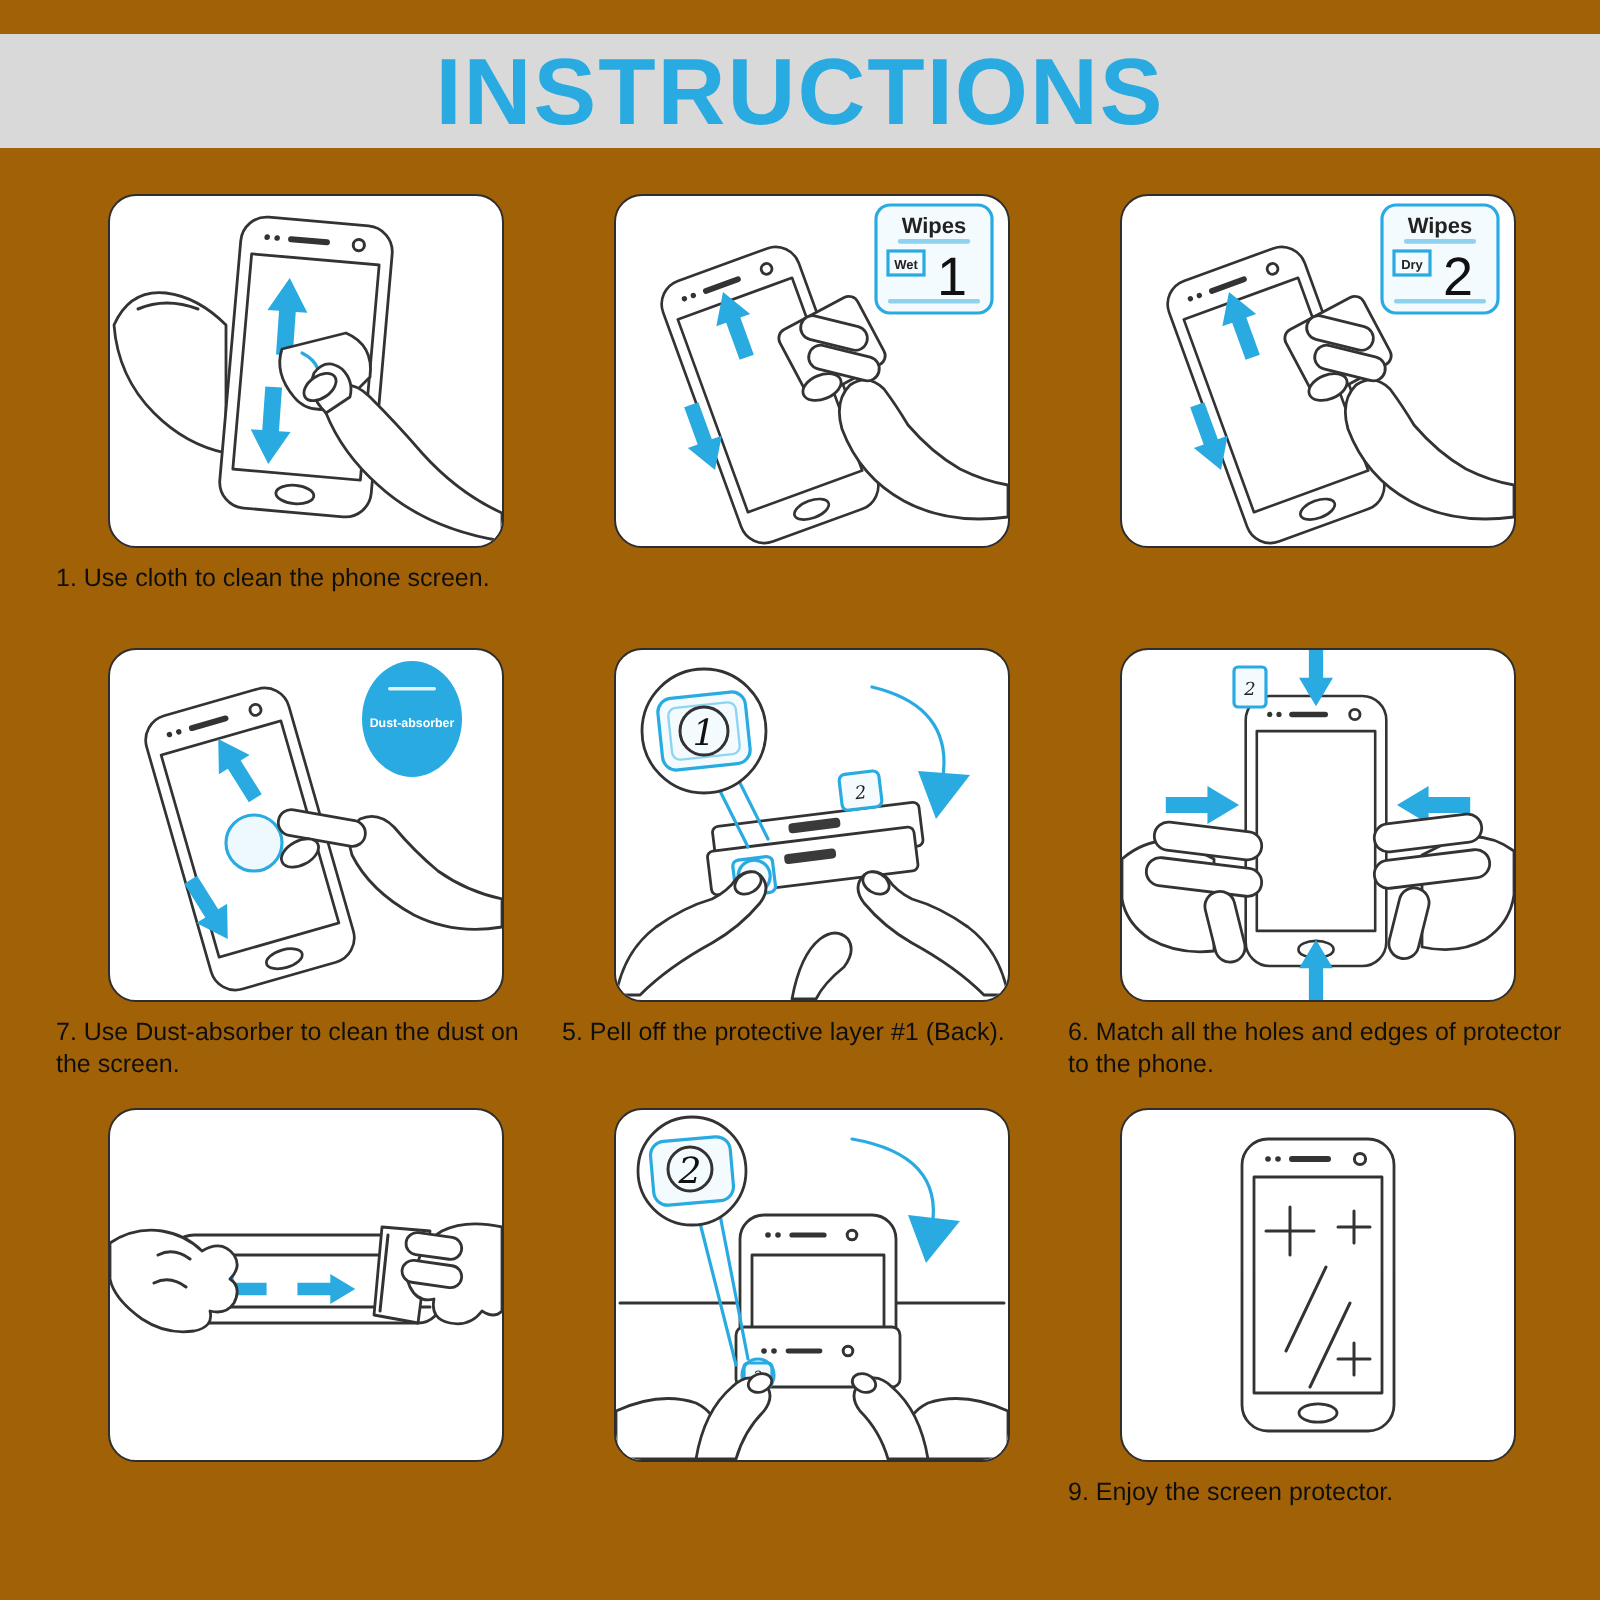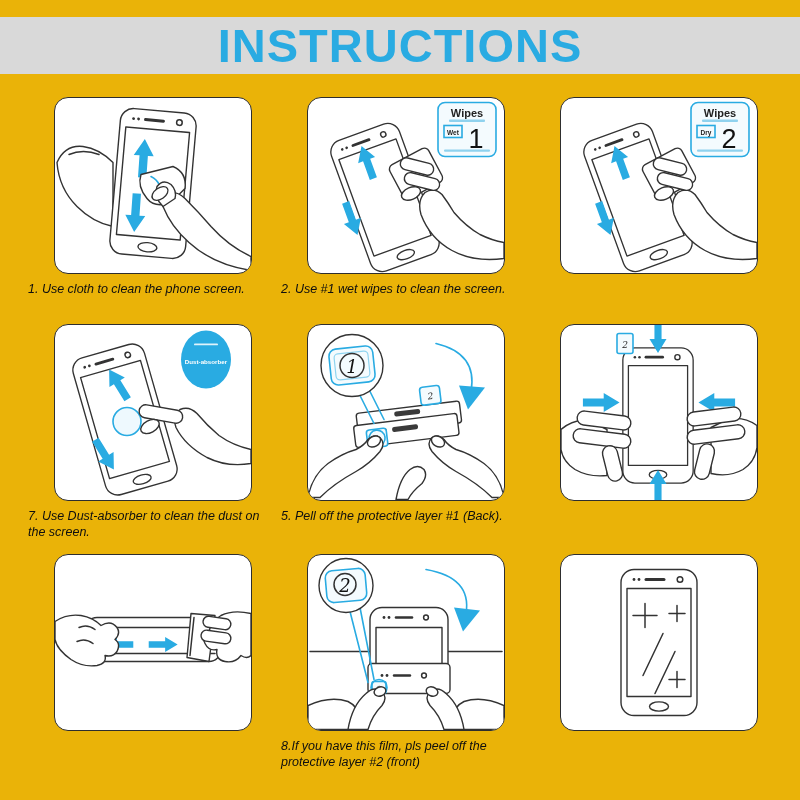--- a/index.html
+++ b/index.html
@@ -1,27 +1,27 @@
 <!DOCTYPE html>
 <html><head>
 <meta charset="utf-8">
 <style>
   html,body{margin:0;padding:0;background:#fff;}
-  .page{position:relative;width:800px;height:800px;background:#eab308;overflow:hidden;
+  .page{position:relative;width:800px;height:800px;background:#a16207;overflow:hidden;
         font-family:"Liberation Sans",sans-serif;}
   .banner{position:absolute;left:0;top:17px;width:800px;height:57px;background:#d9d9d9;
           display:flex;align-items:center;justify-content:center;}
   .banner h1{margin:0;font-size:47px;font-weight:bold;color:#29abe2;letter-spacing:1px;}
   .panel{position:absolute;width:252px;}
   .c0{left:26px}.c1{left:279px}.c2{left:532px}
   .r0{top:97px}.r1{top:324px}.r2{top:554px}
   .box{margin-left:28px;width:198px;height:177px;border:1.6px solid #2e2e2e;border-radius:14px;
        background:#fff;box-sizing:border-box;overflow:hidden;}
   .box svg{display:block;width:100%;height:100%;}
-  .caption{margin:7px 0 0 2px;width:248px;font-size:12.5px;line-height:1.3;color:#0f0f0f;font-style:italic;}
+  .caption{margin:7px 0 0 2px;width:248px;font-size:12.5px;line-height:1.3;color:#0f0f0f;}
   
   .st{stroke:#333;stroke-width:1.5;fill:none;stroke-linecap:round;stroke-linejoin:round;}
   .wh{fill:#fff;stroke:#333;stroke-width:1.4;stroke-linejoin:round;stroke-linecap:round;}
   .cy{fill:#29abe2;}
   .cyl{stroke:#29abe2;fill:none;stroke-width:1.6;stroke-linecap:round;}
   .cyf{fill:#f4fbfe;stroke:#29abe2;stroke-width:1.6;}
   .bar{fill:#8fd2ee;}
   svg text{text-anchor:middle;font-family:"Liberation Sans",sans-serif;}
   .t-wipes{font-size:11px;font-weight:bold;fill:#222;}
   .t-type{font-size:6.5px;font-weight:bold;fill:#222;}
@@ -102,21 +102,20 @@
           <rect class="cyf" x="130" y="4" width="58" height="54" rx="7" fill="#fff"></rect>
           <text class="t-wipes" x="159" y="18">Wipes</text>
           <rect class="bar" x="141" y="21" width="36" height="2.4" rx="1"></rect>
           <rect class="cyf" x="136" y="27" width="18" height="12" fill="#fff" stroke-width="1.2"></rect>
           <text class="t-type" x="145" y="36">Wet</text>
           <text class="t-num" x="168" y="49">1</text>
           <rect class="bar" x="136" y="51" width="46" height="2.2" rx="1"></rect>
         </g>
       </svg>
     </div>
-    <p class="caption">2. Use #1 wet wipes to clean the screen.</p>
   </div>
 
   <div class="panel c2 r0">
     <div class="box">
       <svg viewBox="0 0 196 174">
         <g transform="rotate(-20 77 99)">
             <use href="#phv" x="39" y="27" width="76" height="144"></use>
           </g>
         <g transform="rotate(-20 59.5 64)">
             <use href="#arw" x="50" y="46" width="19" height="36" class="cy"></use>
@@ -225,20 +224,21 @@
             <use href="#arw" x="146" y="58" width="20" height="38" class="cy"></use>
           </g>
         <rect class="wh" x="16" y="88" width="54" height="14" rx="7" transform="rotate(7 43 95)"></rect>
         <rect class="wh" x="12" y="106" width="58" height="14" rx="7" transform="rotate(7 41 113)"></rect>
         <rect class="wh" x="44" y="120" width="15" height="36" rx="7.5" transform="rotate(-14 51 138)"></rect>
         <rect class="wh" x="126" y="84" width="54" height="14" rx="7" transform="rotate(-7 153 91)"></rect>
         <rect class="wh" x="126" y="102" width="58" height="14" rx="7" transform="rotate(-7 155 109)"></rect>
         <rect class="wh" x="136" y="118" width="15" height="36" rx="7.5" transform="rotate(14 143 136)"></rect>
       </svg>
     </div>
+    <p class="caption">6. Match all the holes and edges of protector to the phone.</p>
   </div>
 
   <div class="panel c0 r2">
     <div class="box">
       <svg viewBox="0 0 196 174">
         <rect class="wh" x="30" y="62" width="136" height="44" rx="12" stroke-width="2"></rect>
         <path class="st" stroke-width="1.2" d="M36 72 L160 72 M36 98 L160 98"></path>
         <g transform="rotate(-90 64 89)">
             <use href="#arw" x="56" y="74" width="16" height="30" class="cy"></use>
           </g>
@@ -290,26 +290,26 @@
         <path class="cyl" stroke-width="7" d="M118 14 Q164 22 158 58"></path>
         <polygon class="cy" points="146,52 172,55 155,76"></polygon>
         <path class="wh" d="M0 150 Q22 140 40 146 Q52 152 50 164 L46 174 L0 174 Z"></path>
         <path class="wh" d="M40 174 Q44 150 58 138 Q66 130 74 136 Q80 142 74 150 Q64 160 60 174 Z"></path>
         <ellipse class="wh" cx="72" cy="136" rx="6" ry="4.5" transform="rotate(-20 72 136)"></ellipse>
         <path class="wh" d="M196 150 Q174 140 156 146 Q144 152 146 164 L150 174 L196 174 Z"></path>
         <path class="wh" d="M156 174 Q152 150 138 138 Q130 130 122 136 Q116 142 122 150 Q132 160 136 174 Z"></path>
         <ellipse class="wh" cx="124" cy="136" rx="6" ry="4.5" transform="rotate(20 124 136)"></ellipse>
       </svg>
     </div>
-    <p class="caption">8.If you have this film, pls peel off the protective layer #2 (front)</p>
   </div>
 
   <div class="panel c2 r2">
     <div class="box">
       <svg viewBox="0 0 196 174">
         <use href="#phv" x="57" y="12" width="82" height="150"></use>
         <path class="st" stroke-width="1.6" d="M84 48 L84 72 M72 60 L96 60 M116 50 L116 66 M108 58 L124 58 M116 116 L116 132 M108 124 L124 124"></path>
         <path class="st" stroke-width="1.3" d="M102 78 L82 120 M114 96 L94 138"></path>
       </svg>
     </div>
+    <p class="caption">9. Enjoy the screen protector.</p>
   </div>
 
 </div>
 
 </body></html>

